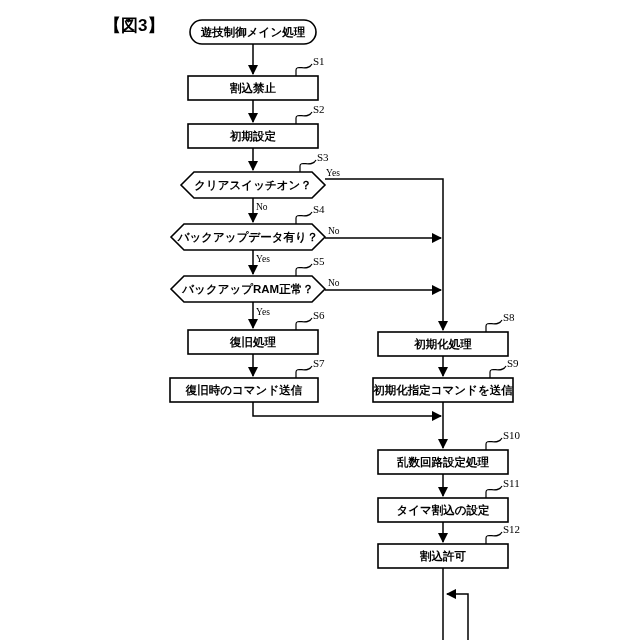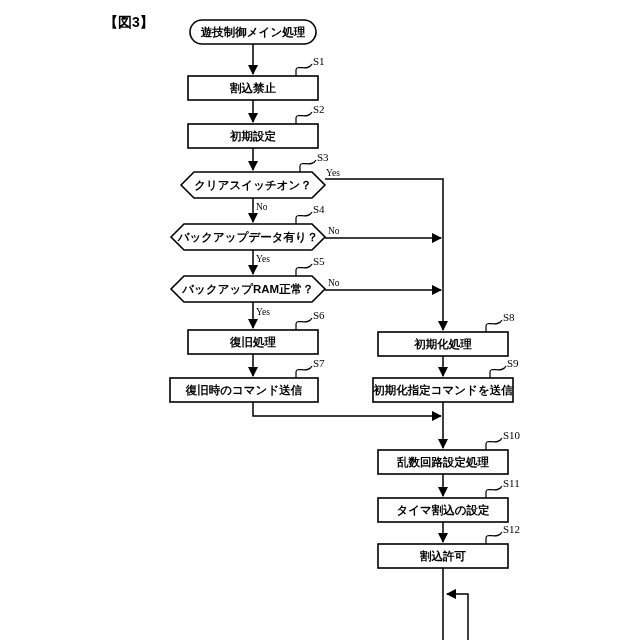--- a/index.html
+++ b/index.html
@@ -12,21 +12,21 @@
     width: 640px;
     height: 640px;
     background: #ffffff;
     font-family: "Liberation Sans", "DejaVu Sans", sans-serif;
     overflow: hidden;
   }
   #figure-title {
     position: absolute;
     left: 104px;
     top: 14px;
-    font-size: 14px;
+    font-size: 17px;
     font-weight: bold;
     color: #000000;
     letter-spacing: 0px;
     white-space: nowrap;
   }
   svg.flow {
     position: absolute;
     left: 0;
     top: 0;
     width: 640px;

